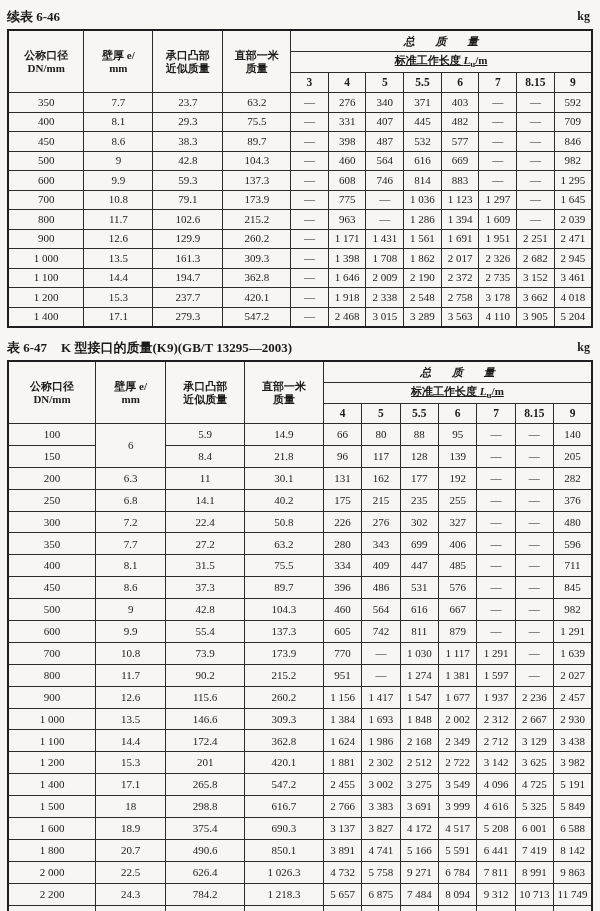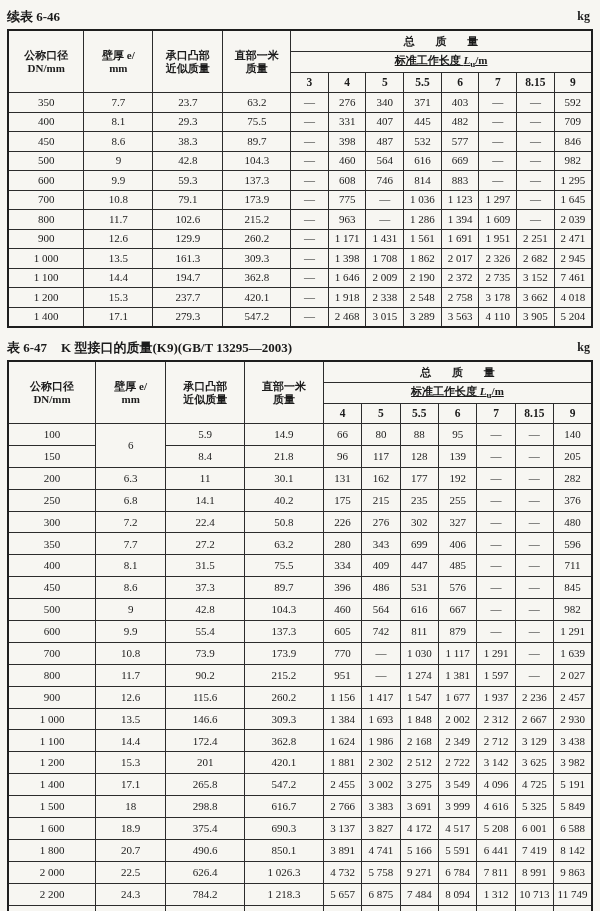--- a/index.html
+++ b/index.html
@@ -16,21 +16,21 @@
   .caption .unit{position:absolute;right:3px;top:0;font-size:12px;font-weight:bold;line-height:21px;text-align:right;}
   table.t{width:100%;border-collapse:collapse;table-layout:fixed;border:2px solid #1e1e1e;}
   table.t th,table.t td{
     border:1px solid #2c2c2c;
     text-align:center;vertical-align:middle;
     padding:0;font-size:11px;line-height:1.15;
     overflow:hidden;white-space:nowrap;
   }
   table.t thead th{font-weight:bold;}
   .lh{font-size:12px;line-height:1.45;}
-  .total-cell{font-size:12.5px;letter-spacing:9px;text-indent:9px;height:20px;}
+  .total-cell{font-size:12.5px;letter-spacing:9px;text-indent:9px;height:20px;font-style:italic;}
   .len-cell{font-size:12px;height:20px;font-weight:bold;text-decoration:underline;}
   .len-cell em{font-style:italic;}
   .len-cell sub{font-size:9px;}
   tr.ticks th{height:19px;font-size:11.5px;font-weight:normal;}
   .t1 tbody td{height:18.5px;}
   .t2 tbody td{height:20.9px;}
   .between{height:8px;}
 </style>
 </head>
 <body>
@@ -223,21 +223,21 @@
           <td>14.4</td>
           <td>194.7</td>
           <td>362.8</td>
           <td>—</td>
           <td>1 646</td>
           <td>2 009</td>
           <td>2 190</td>
           <td>2 372</td>
           <td>2 735</td>
           <td>3 152</td>
-          <td>7 461</td>
+          <td>3 461</td>
         </tr>
         <tr>
           <td>1 200</td>
           <td>15.3</td>
           <td>237.7</td>
           <td>420.1</td>
           <td>—</td>
           <td>1 918</td>
           <td>2 338</td>
           <td>2 548</td>
@@ -592,21 +592,21 @@
         </tr>
         <tr>
           <td>2 200</td>
           <td>24.3</td>
           <td>784.2</td>
           <td>1 218.3</td>
           <td>5 657</td>
           <td>6 875</td>
           <td>7 484</td>
           <td>8 094</td>
-          <td>1 312</td>
+          <td>9 312</td>
           <td>10 713</td>
           <td>11 749</td>
         </tr>
         <tr>
           <td>2 400</td>
           <td>26.1</td>
           <td>966.2</td>
           <td>1 427.2</td>
           <td>6 675</td>
           <td>8 102</td>

